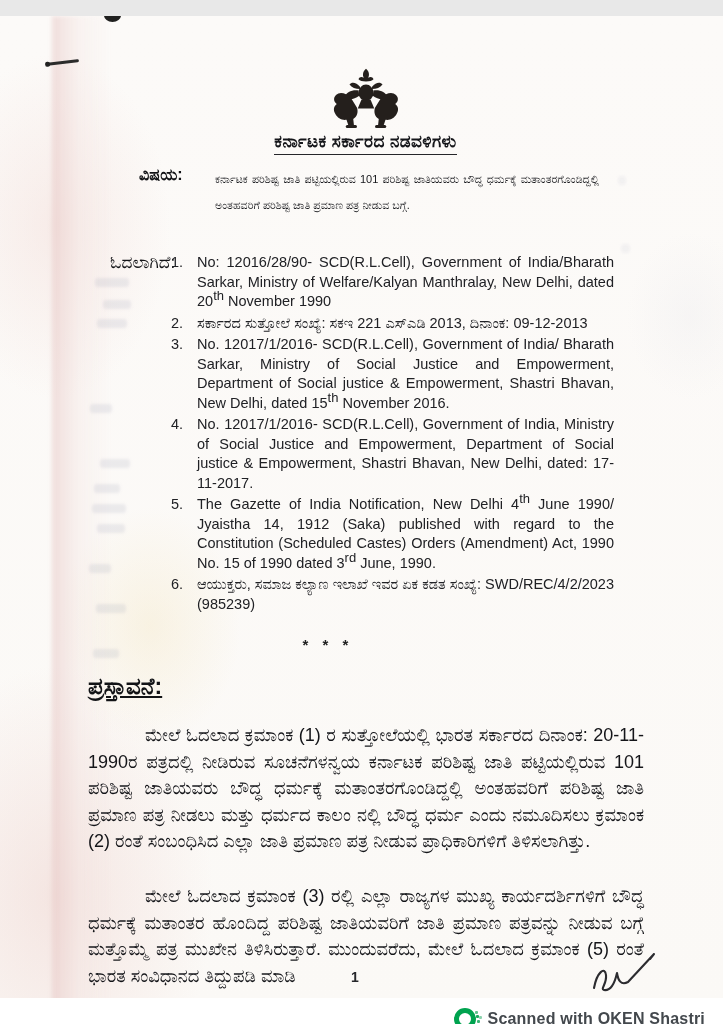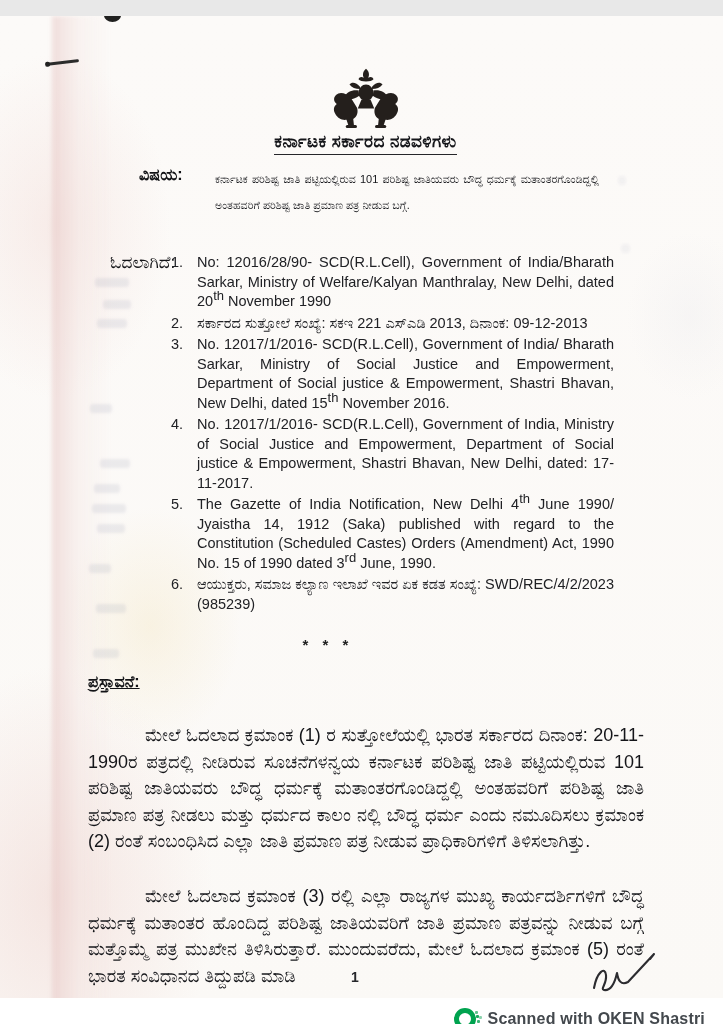--- a/index.html
+++ b/index.html
@@ -29,21 +29,21 @@
   .subject-text{position:absolute;left:215px;top:150px;width:384px;font-size:11px;line-height:26px;
     text-align:justify;color:#17181c;}
   .read-label{position:absolute;left:110px;top:237px;font-weight:normal;font-size:17px;color:#121316;}
   .ref-list{position:absolute;left:171px;top:237px;width:443px;}
   .ref-item{display:flex;margin-bottom:2px;}
   .ref-num{width:26px;flex:0 0 26px;font-size:14.5px;line-height:19.5px;color:#202125;}
   .ref-text{flex:1;font-size:14.5px;line-height:19.5px;text-align:justify;color:#202125;}
   .ref-text sup{font-size:13px;line-height:0;}
   .separator{position:absolute;left:88px;top:620px;width:480px;text-align:center;font-size:15px;
     letter-spacing:5px;color:#222;font-weight:bold;}
-  .preamble-heading{position:absolute;left:88px;top:657px;font-weight:bold;font-size:16px;color:#121316;text-decoration:underline;}
+  .preamble-heading{position:absolute;left:88px;top:657px;font-weight:bold;font-size:23px;color:#121316;text-decoration:underline;}
   .para{position:absolute;left:88px;width:556px;font-size:18px;line-height:26.5px;text-align:justify;color:#141519;}
   .para-1{top:688px;text-indent:57px;}
   .para-2{top:849px;text-indent:57px;}
   .pagenum{position:absolute;left:340px;top:953px;width:30px;text-align:center;font-size:14px;font-weight:bold;color:#26272b;}
   .signature{position:absolute;left:580px;top:926px;width:95px;height:55px;}
   .footer{position:absolute;left:0;bottom:0;width:723px;height:42px;background:#ffffff;
     display:flex;align-items:center;justify-content:flex-end;padding-right:18px;box-sizing:border-box;gap:12px;}
   .oken-logo{position:relative;width:12px;height:12px;border:5px solid #00A34F;border-radius:50%;background:#fff;}
   .oken-logo::after{content:"";position:absolute;right:-8px;top:2px;width:3px;height:3px;background:#19a85d;border-radius:1px;
     box-shadow:1px 5px 0 rgba(25,168,93,.85), -1px -4px 0 rgba(25,168,93,.7), 3px 1px 0 rgba(25,168,93,.5);}

